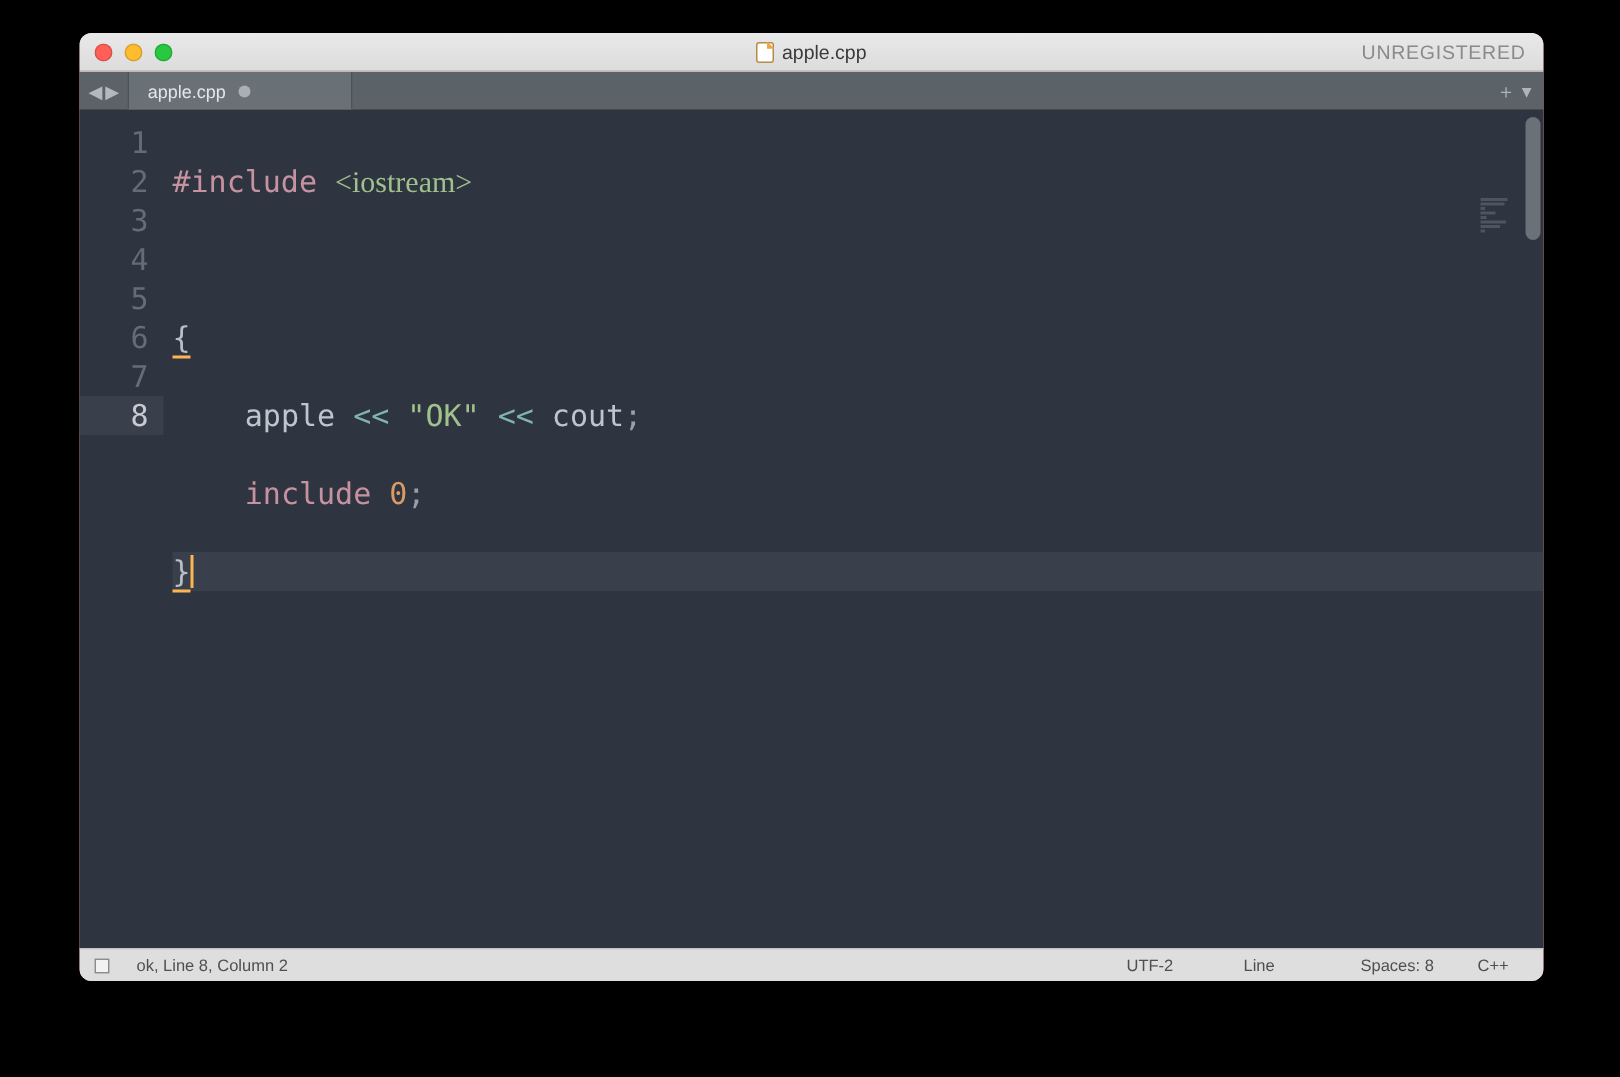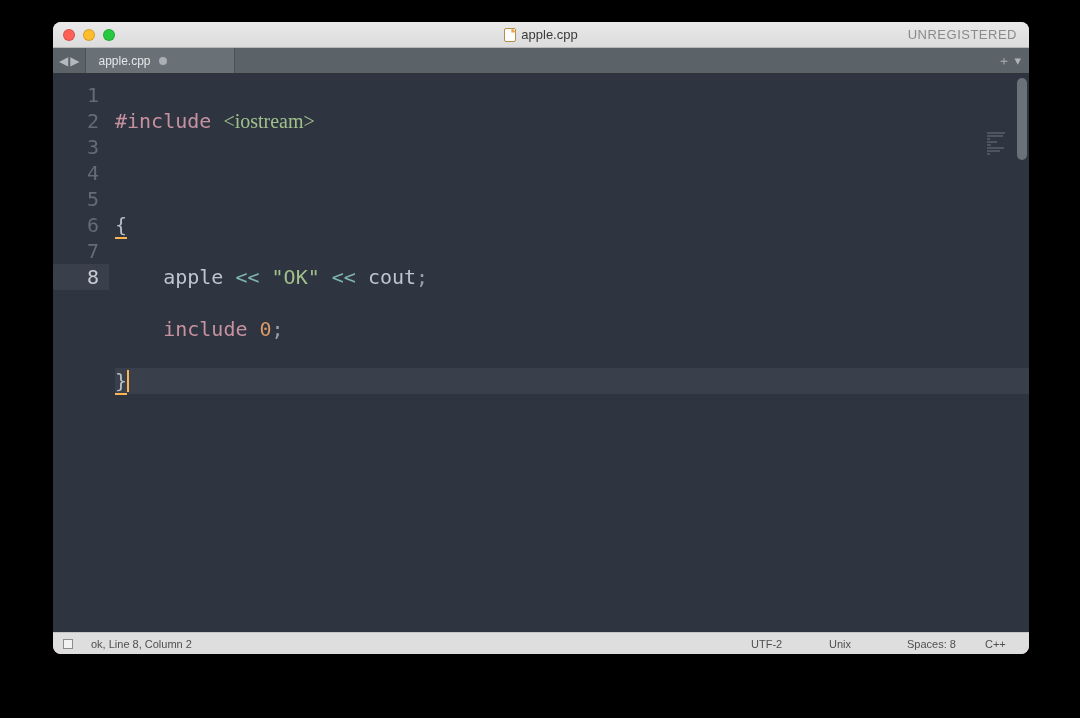--- a/index.html
+++ b/index.html
@@ -145,17 +145,17 @@
     <div class="scrollbar">
       <div class="scrollbar-thumb"></div>
     </div>
   </div>
 
   <div class="statusbar">
     <span class="sq"></span>
     <span>ok, Line 8, Column 2</span>
     <span class="spacer"></span>
     <span class="cell">UTF-2</span>
-    <span class="cell">Unix</span>
+    <span class="cell">Line</span>
     <span class="cell">Spaces: 8</span>
     <span class="cell" style="min-width:34px">C++</span>
   </div>
 </div>
 
 </body></html>

